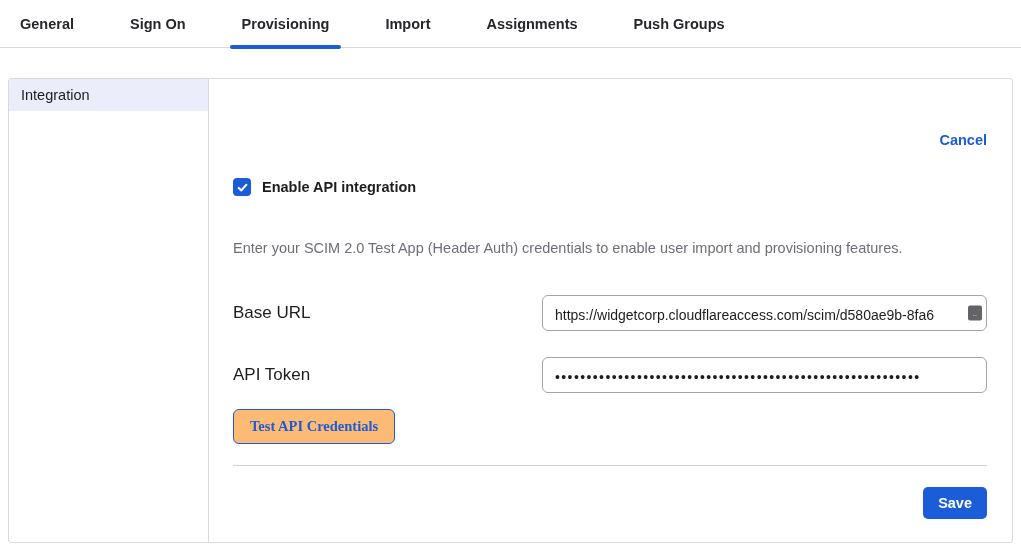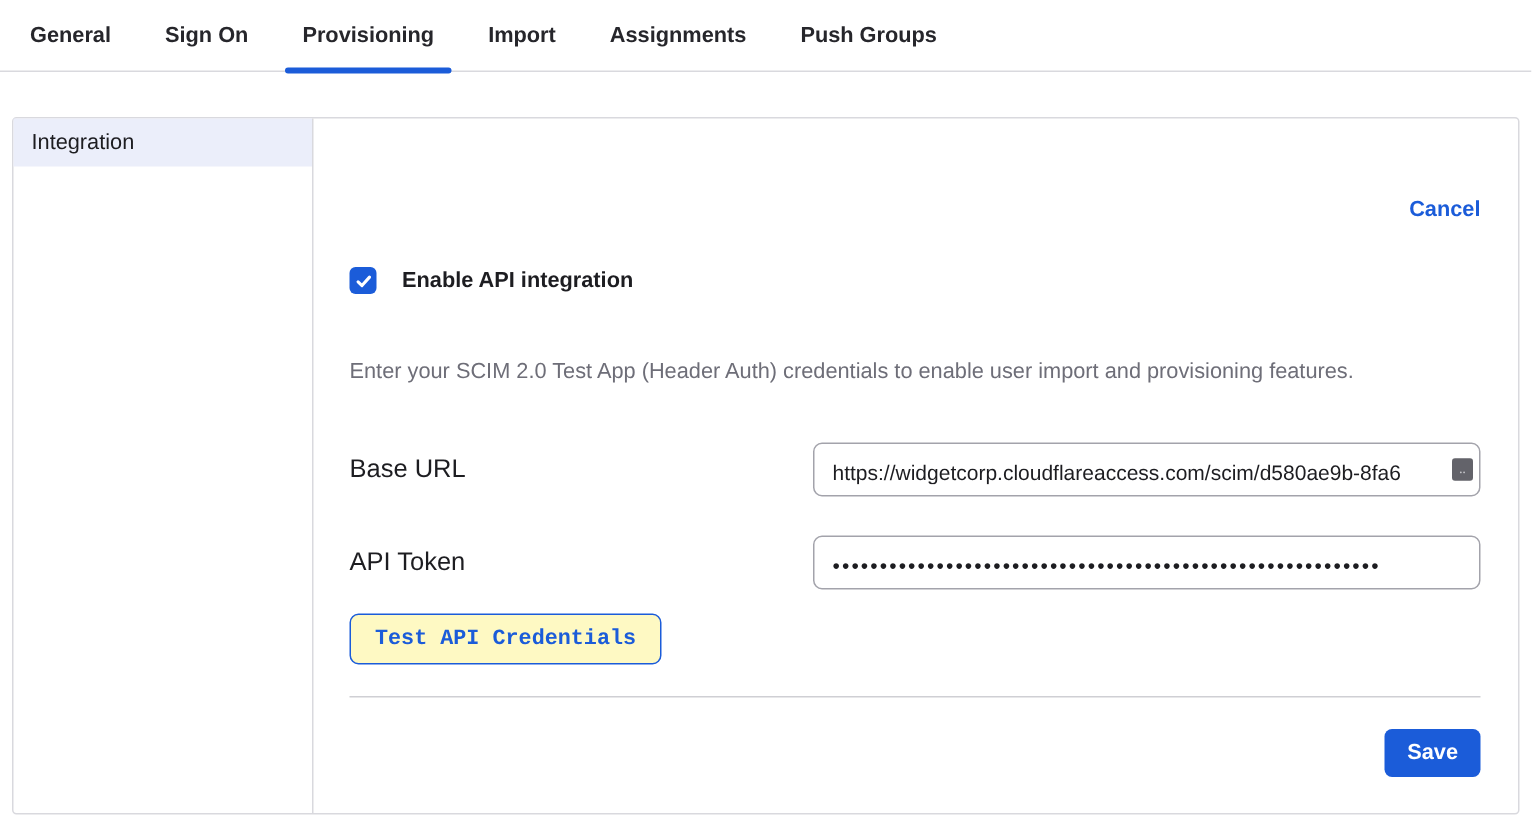--- a/index.html
+++ b/index.html
@@ -12,21 +12,21 @@
   }
   *{box-sizing:border-box;}
   html,body{margin:0;padding:0;}
   body{
     width:1021px;height:553px;background:#fff;
     font-family:"Liberation Sans",sans-serif;color:var(--text);
     overflow:hidden;position:relative;
   }
   
   .tabs{
-    display:flex;gap:36px;align-items:center;height:48px;
+    display:flex;gap:56px;align-items:center;height:48px;
     padding:0 20px;border-bottom:1px solid var(--border);
   }
   .tab{
     position:relative;height:48px;display:flex;align-items:center;
     font-size:14.5px;font-weight:700;color:#26262b;cursor:pointer;white-space:nowrap;
   }
   .tab.active::after{
     content:"";position:absolute;left:-12px;right:-12px;bottom:-1px;height:4px;
     background:var(--blue);border-radius:2px;
   }
@@ -37,21 +37,21 @@
     display:flex;background:#fff;
   }
   .sidebar{width:200px;border-right:1px solid var(--border);flex-shrink:0;}
   .sidebar-header{font-size:14.5px;font-weight:700;padding:10px 12px 9px;color:var(--text);}
   .sidebar-item{font-size:14.5px;padding:8px 12px;color:var(--text);cursor:pointer;}
   .sidebar-item.selected{background:var(--sel-bg);}
   
   .content{flex:1;padding:24px 25px 0 24px;display:flex;flex-direction:column;}
   .cancel-row{display:flex;justify-content:flex-end;margin-top:29px;}
   .cancel-link{color:var(--blue);font-size:14.5px;font-weight:700;text-decoration:none;cursor:pointer;}
-  .checkbox-row{margin-top:30px;display:flex;align-items:center;gap:17px;}
+  .checkbox-row{margin-top:30px;display:flex;align-items:center;gap:11px;}
   .checkbox{
     width:18px;height:18px;border-radius:4px;background:var(--blue);
     display:flex;align-items:center;justify-content:center;cursor:pointer;flex-shrink:0;
   }
   .checkbox-label{font-size:14.5px;font-weight:700;color:var(--text);}
   .description{margin:43px 0 0;font-size:14.5px;color:var(--muted);line-height:1.35;}
   .form-row{display:flex;align-items:center;}
   .form-row.first{margin-top:36px;}
   .form-row.second{margin-top:26px;justify-content:flex-end;}
   .form-label{width:309px;flex-shrink:0;font-size:17px;color:var(--text);}
@@ -62,23 +62,23 @@
     font-family:"Liberation Sans",sans-serif;white-space:nowrap;overflow:hidden;text-overflow:clip;
   }
   .text-input.token{letter-spacing:1.4px;font-size:14px;padding-right:12px;}
   .overflow-marker{
     position:absolute;right:5px;top:50%;transform:translateY(-50%);
     width:14px;height:15px;background:#63636a;border-radius:2px;
     color:#d6d6da;font-size:8px;line-height:15px;text-align:center;overflow:hidden;
   }
   .test-row{margin-top:16px;}
   .btn-outline{
-    background:#fef9c3;border:1px solid var(--blue);color:var(--blue);
+    background:#fdba74;border:1px solid var(--blue);color:var(--blue);
     font-size:14.5px;font-weight:700;padding:8px 16px;border-radius:6px;cursor:pointer;
-    font-family:Liberation Mono, monospace;
+    font-family:Liberation Serif, serif;
   }
   .divider{border:none;border-top:1px solid #cfcfd4;margin:21px 0 0;width:100%;}
   .save-row{display:flex;justify-content:flex-end;margin-top:21px;}
   .btn-primary{
     background:var(--blue);border:none;color:#fff;
     font-size:14.5px;font-weight:700;padding:8px 15px;border-radius:5px;cursor:pointer;
     font-family:"Liberation Sans",sans-serif;
     margin-left:8px;
   }
 </style>

